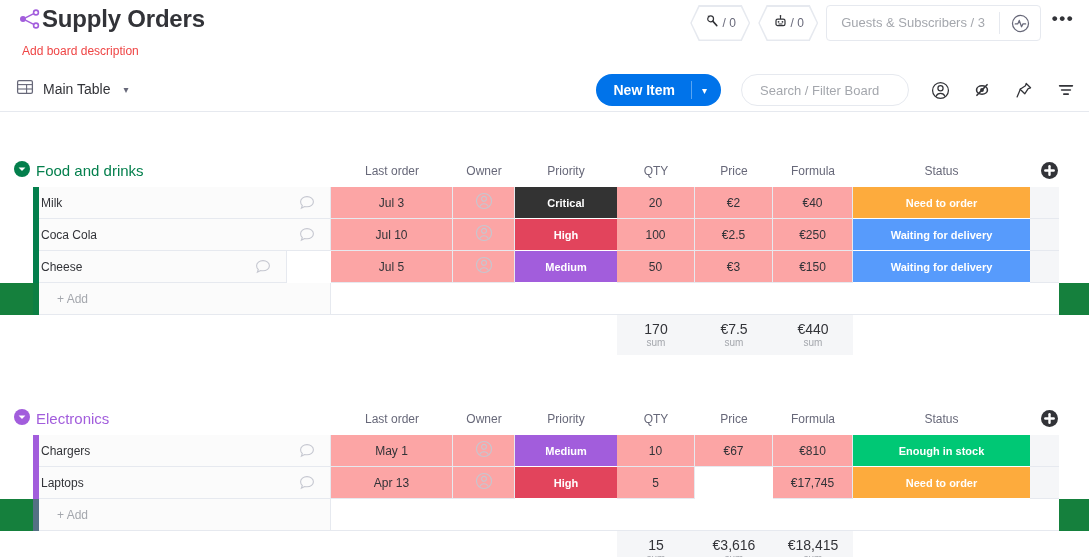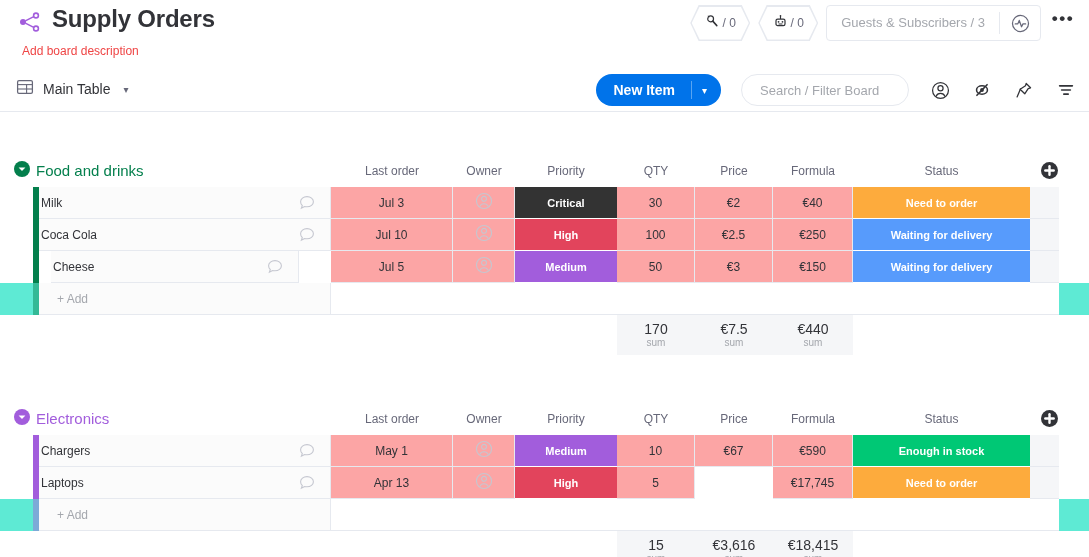--- a/index.html
+++ b/index.html
@@ -10,21 +10,21 @@
     font-family: "Liberation Sans", "DejaVu Sans", sans-serif;
     color: #323338;
     overflow: hidden;
   }
   .board { position: relative; width: 1089px; height: 557px; }
 
   
   .top-header {
     position: absolute; left: 0; top: 0; width: 1089px; height: 66px;
   }
-  .title-row { position: absolute; left: 18px; top: 4px; display: flex; align-items: flex-end; gap: 10px; }
+  .title-row { position: absolute; left: 18px; top: 4px; display: flex; align-items: center; gap: 0; }
   .board-icon { width: 24px; height: 24px; display: block; }
   .board-title {
     font-size: 24px; font-weight: bold; color: #323338; letter-spacing: -0.2px;
     line-height: 30px; white-space: nowrap;
   }
   .board-desc {
     position: absolute; left: 22px; top: 43px;
     font-size: 12px; color: #ef4444; line-height: 16px;
   }
 
@@ -136,21 +136,21 @@
   }
   .cell.name {
     justify-content: flex-start; padding-left: 2px; background: #fbfbfb;
   }
   .cell.plain { background: #fca5a5; }
   .cell.status-cell { border-right: none; border-bottom: 1px solid #fff; color: #fff; font-weight: bold; font-size: 11px; }
   .cell.tail { background: #f5f6f8; border-right: none; }
   .comment-icon { position: absolute; right: 14px; top: 7px; width: 18px; height: 18px; cursor: pointer; }
 
   .addrow {
-    position: relative; height: 32px; background: #5eead4;
+    position: relative; height: 32px; background: #15803d;
   }
   .addrow-color { position: absolute; left: 33px; top: 0; width: 6px; height: 32px; opacity: 0.45; }
   .addrow-cell {
     position: absolute; left: 39px; top: 0; height: 32px; width: 292px;
     background: #fbfbfb; border-right: 1px solid #e6e9ef; border-bottom: 1px solid #e6e9ef;
     display: flex; align-items: center; padding-left: 18px;
     font-size: 12px; color: #a4a7ad; cursor: pointer;
   }
   .addrow-rest {
     position: absolute; left: 331px; top: 0; height: 32px; width: 728px;
@@ -333,21 +333,21 @@
               <span><svg width="20" height="20" viewBox="0 0 22 22">
                   <circle cx="11" cy="11" r="8.3" fill="none" stroke="#c5c7d0" stroke-width="1.2"></circle>
                   <circle cx="11" cy="8.6" r="2.7" fill="none" stroke="#c5c7d0" stroke-width="1.2"></circle>
                   <path d="M6.4 16.9 A5.1 5.1 0 0 1 15.6 16.9" fill="none" stroke="#c5c7d0" stroke-width="1.2"></path>
                 </svg></span>
             </div>
             <div class="cell status-cell" style="left:515px;width:102px;background:#333333">
               <span>Critical</span>
             </div>
             <div class="cell plain" style="left:617px;width:78px">
-              <span>30</span>
+              <span>20</span>
             </div>
             <div class="cell plain" style="left:695px;width:78px">
               <span>€2</span>
             </div>
             <div class="cell plain" style="left:773px;width:80px">
               <span>€40</span>
             </div>
             <div class="cell status-cell" style="left:853px;width:177px;background:#fdab3d">
               <span>Need to order</span>
             </div>
@@ -383,21 +383,21 @@
             <div class="cell plain" style="left:773px;width:80px">
               <span>€250</span>
             </div>
             <div class="cell status-cell" style="left:853px;width:177px;background:#579bfc">
               <span>Waiting for delivery</span>
             </div>
             <div class="cell tail" style="left:1030px;width:29px"></div>
           </div>
           <div class="row">
             <span class="row-color" style="background:#037f4c"></span>
-            <div class="cell name" style="left:51px;width:248px">
+            <div class="cell name" style="left:39px;width:248px">
               <span>Cheese</span>
               <span class="comment-icon"><svg width="18" height="18" viewBox="0 0 18 18">
                   <path d="M9 2.6c3.6 0 6.4 2.2 6.4 5.1 0 2.9-2.8 5.1-6.4 5.1-0.8 0-1.6-0.1-2.3-0.3l-3.3 1.6 0.9-2.6C3.2 10.6 2.6 9.4 2.6 7.7 2.6 4.8 5.4 2.6 9 2.6z" fill="none" stroke="#c5c7d0" stroke-width="1.1"></path>
                 </svg></span>
             </div>
             <div class="cell plain" style="left:331px;width:122px">
               <span>Jul 5</span>
             </div>
             <div class="cell plain" style="left:453px;width:62px">
               <span><svg width="20" height="20" viewBox="0 0 22 22">
@@ -490,21 +490,21 @@
             <div class="cell status-cell" style="left:515px;width:102px;background:#a25ddc">
               <span>Medium</span>
             </div>
             <div class="cell plain" style="left:617px;width:78px">
               <span>10</span>
             </div>
             <div class="cell plain" style="left:695px;width:78px">
               <span>€67</span>
             </div>
             <div class="cell plain" style="left:773px;width:80px">
-              <span>€590</span>
+              <span>€810</span>
             </div>
             <div class="cell status-cell" style="left:853px;width:177px;background:#00c875">
               <span>Enough in stock</span>
             </div>
             <div class="cell tail" style="left:1030px;width:29px"></div>
           </div>
           <div class="row">
             <span class="row-color" style="background:#a25ddc"></span>
             <div class="cell name" style="left:39px;width:292px">
               <span>Laptops</span>

